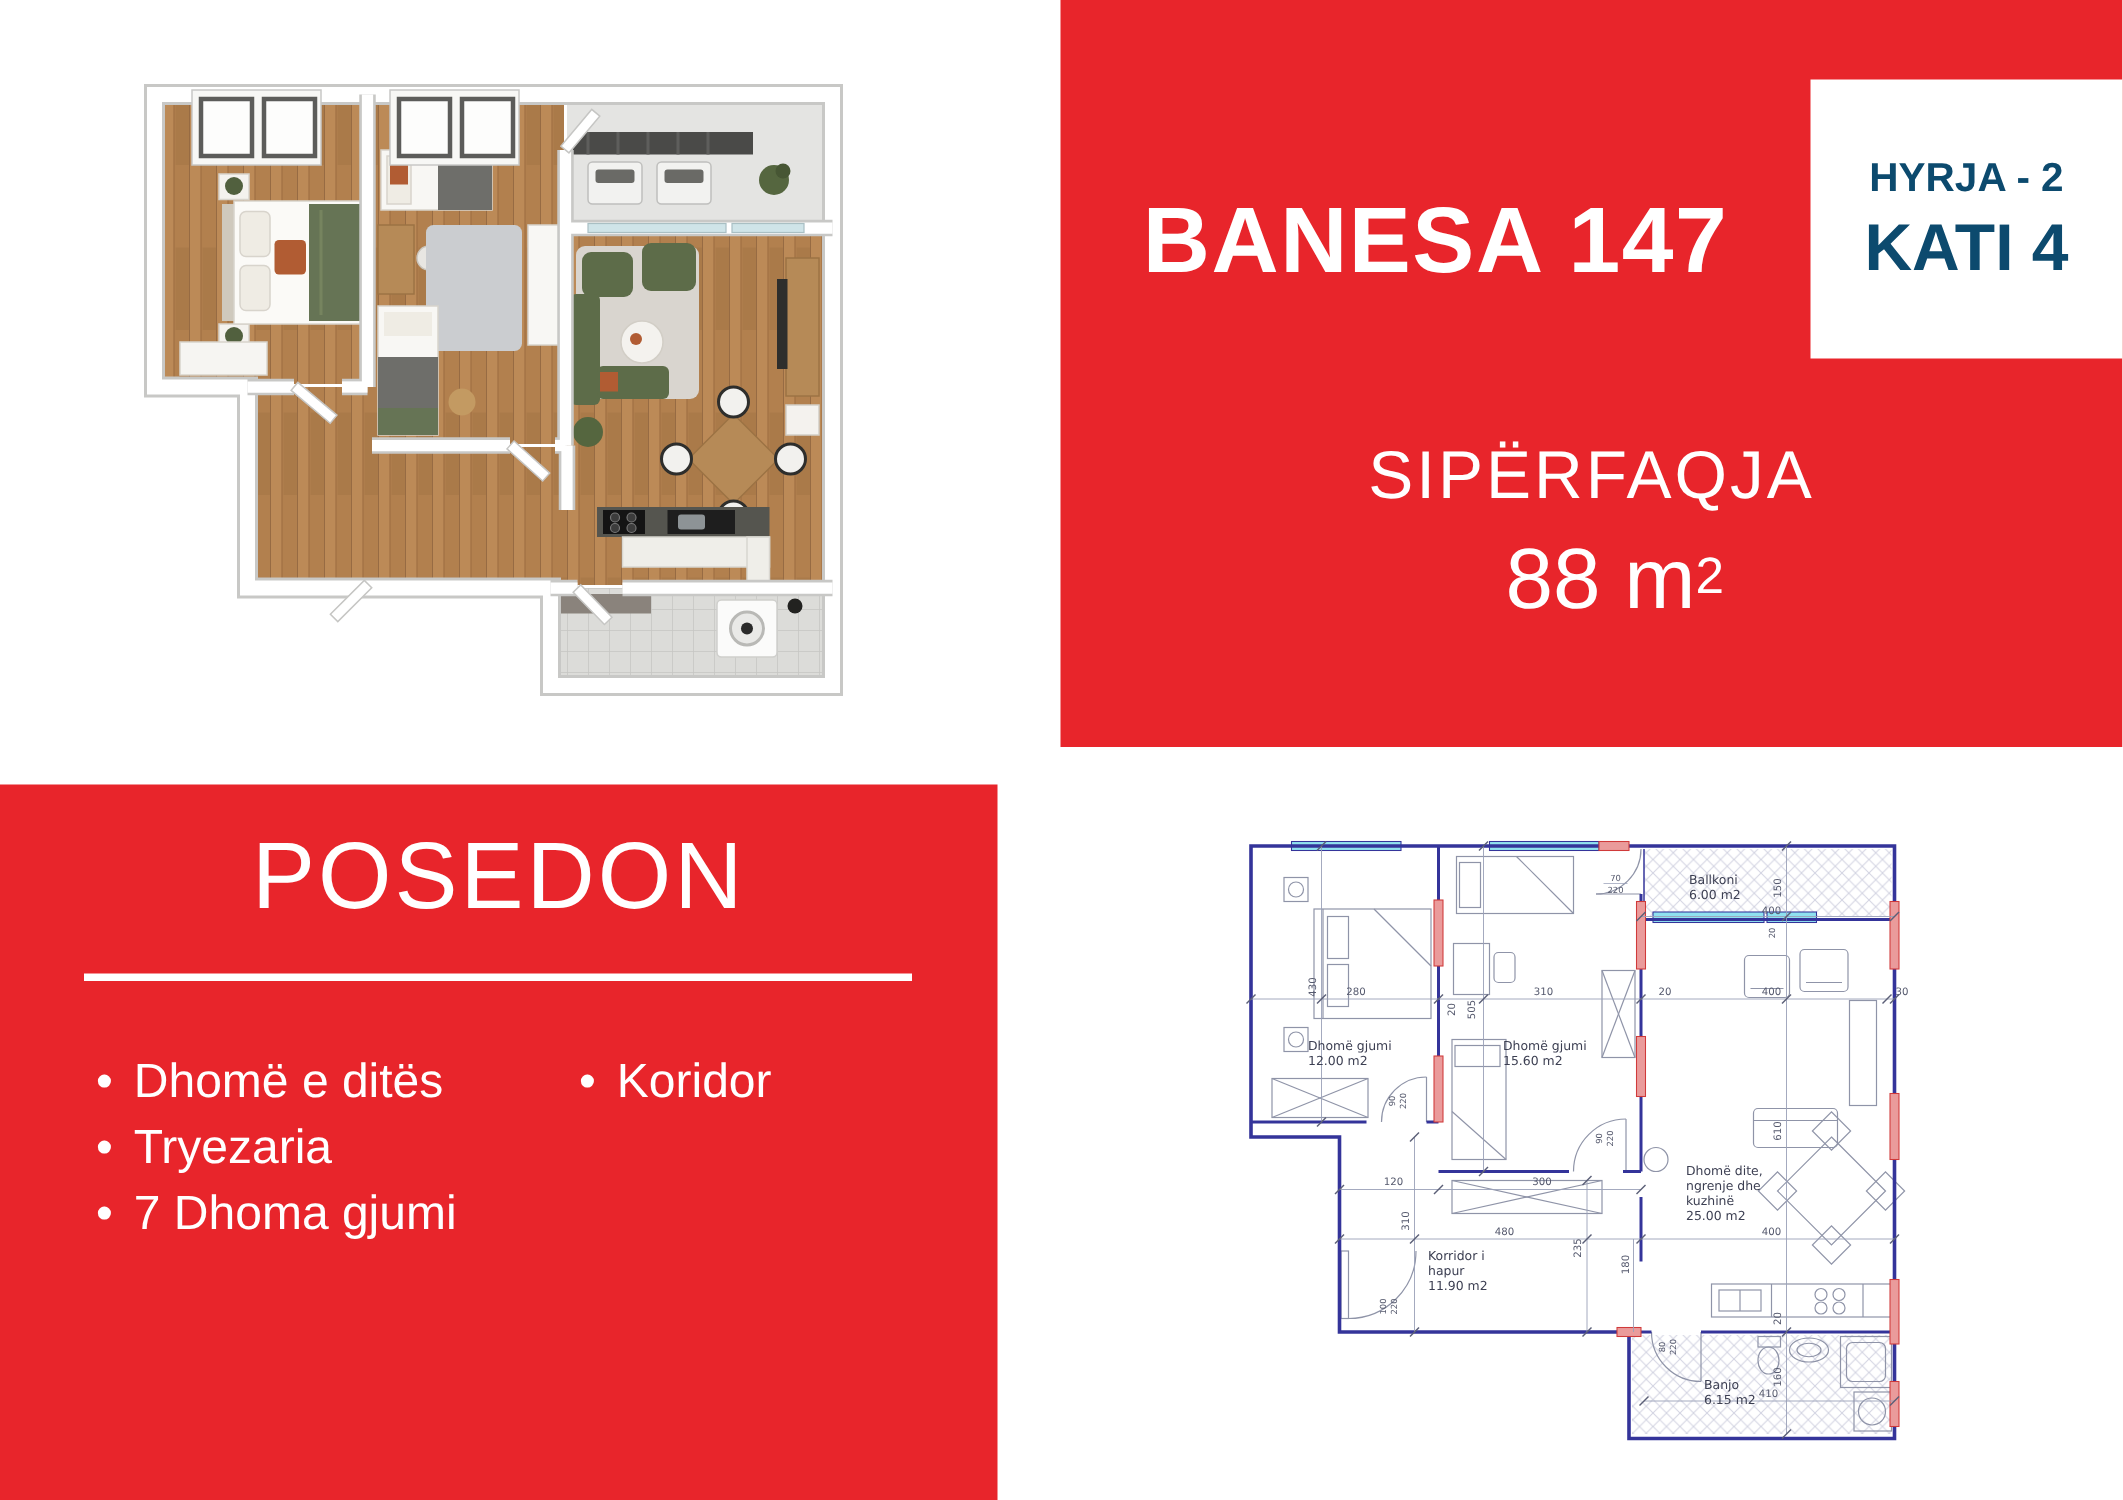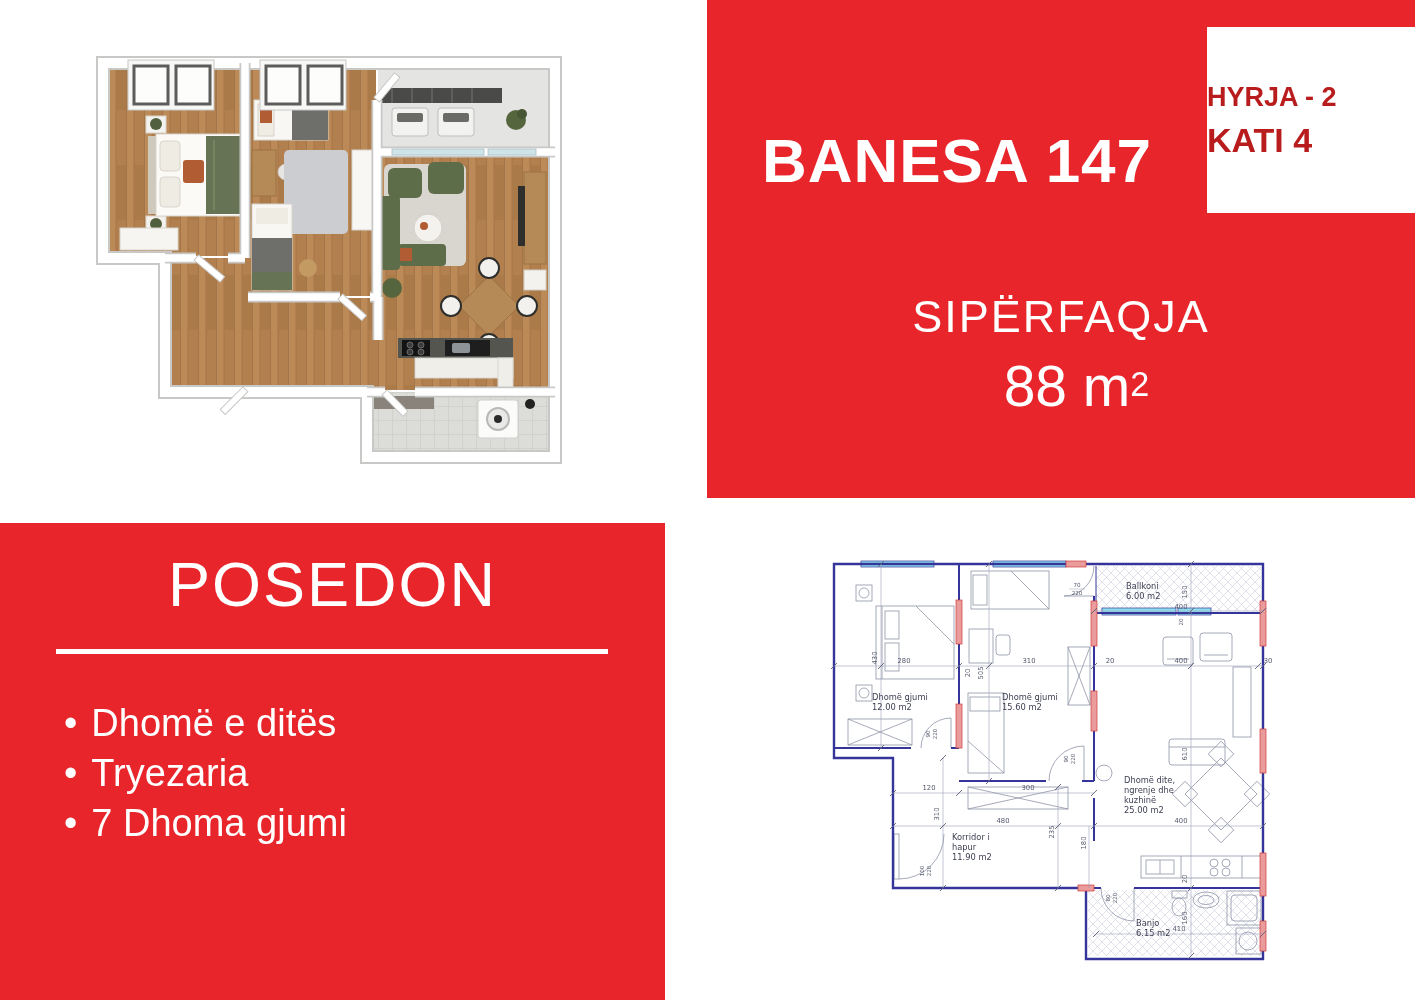--- a/index.html
+++ b/index.html
@@ -8,33 +8,33 @@
   .quad-tl{left:0;top:0;width:706px;height:499px;background:#ffffff;}
   .quad-tr{left:707px;top:0;width:708px;height:498px;background:#e8252b;color:#ffffff;}
   .quad-bl{left:0;top:523px;width:665px;height:499px;background:#e8252b;color:#ffffff;}
   .quad-br{left:706px;top:501px;width:709px;height:499px;background:#ffffff;}
   svg{display:block;}
 
   
   .tr-row{display:flex;align-items:flex-start;height:248px;}
   .title-wrap{flex:1;display:flex;justify-content:center;}
   .main-title{margin:0;margin-top:130px;font-size:62px;font-weight:bold;letter-spacing:1px;line-height:1;white-space:nowrap;}
-  .entry-box{width:208px;height:186px;margin-top:27px;background:#ffffff;color:#b91c1c;
-    display:flex;flex-direction:column;justify-content:center;gap:12px;flex:0 0 auto;}
+  .entry-box{width:208px;height:186px;margin-top:53px;background:#ffffff;color:#0c4a6e;
+    display:flex;flex-direction:column;align-items:center;justify-content:center;gap:12px;flex:0 0 auto;}
   .entry-label{font-size:27px;font-weight:bold;line-height:1;}
-  .floor-label{font-size:34px;font-weight:bold;line-height:1;}
+  .floor-label{font-size:44px;font-weight:bold;line-height:1;}
   .area-wrap{text-align:center;margin-top:44px;}
   .area-label{font-size:45px;font-weight:400;letter-spacing:2px;line-height:1.1;}
   .area-value{font-size:57px;font-weight:400;margin-top:16px;line-height:1;margin-left:31px;}
   .area-value sup{font-size:60%;vertical-align:28%;}
 
   
   .features-title{margin:30px 0 0;text-align:center;font-size:63px;font-weight:400;letter-spacing:2px;line-height:1;}
   .divider{height:5px;background:#ffffff;margin:33px 57px 0 56px;}
-  .cols{display:flex;margin:50px 0 0 64px;font-size:38px;font-weight:400;}
+  .cols{display:flex;margin:50px 0 0 64px;font-size:32px;font-weight:400;}
   .cols ul{list-style:none;margin:0;padding:0;}
   .cols li{margin-bottom:12px;line-height:1;white-space:nowrap;}
   .col1{width:322px;flex:0 0 auto;}
   .col2{flex:1;}
   .blt{display:inline-block;margin-right:14px;}
 </style>
 </head>
 <body>
 
 <section class="quad quad-tl">
@@ -228,20 +228,21 @@
 <section class="quad quad-bl">
   <h2 class="features-title">POSEDON</h2>
   <div class="divider"></div>
   <div class="cols">
     <ul class="col1">
       <li><span class="blt">•</span><span>Dhomë e ditës</span></li>
       <li><span class="blt">•</span><span>Tryezaria</span></li>
       <li><span class="blt">•</span><span>7 Dhoma gjumi</span></li>
     </ul>
     <ul class="col2">
+      <li><span class="blt">•</span><span>Koridor</span></li>
     </ul>
   </div>
 </section>
 
 <section class="quad quad-br">
   <svg viewBox="0 0 709 499" width="709" height="499" font-family="DejaVu Sans, sans-serif">
     <defs>
       <pattern id="xh" width="9" height="9" patternUnits="userSpaceOnUse">
         <path d="M0 9L9 0M0 0L9 9" stroke="#d3d4e2" stroke-width="0.7" fill="none"></path>
       </pattern>

